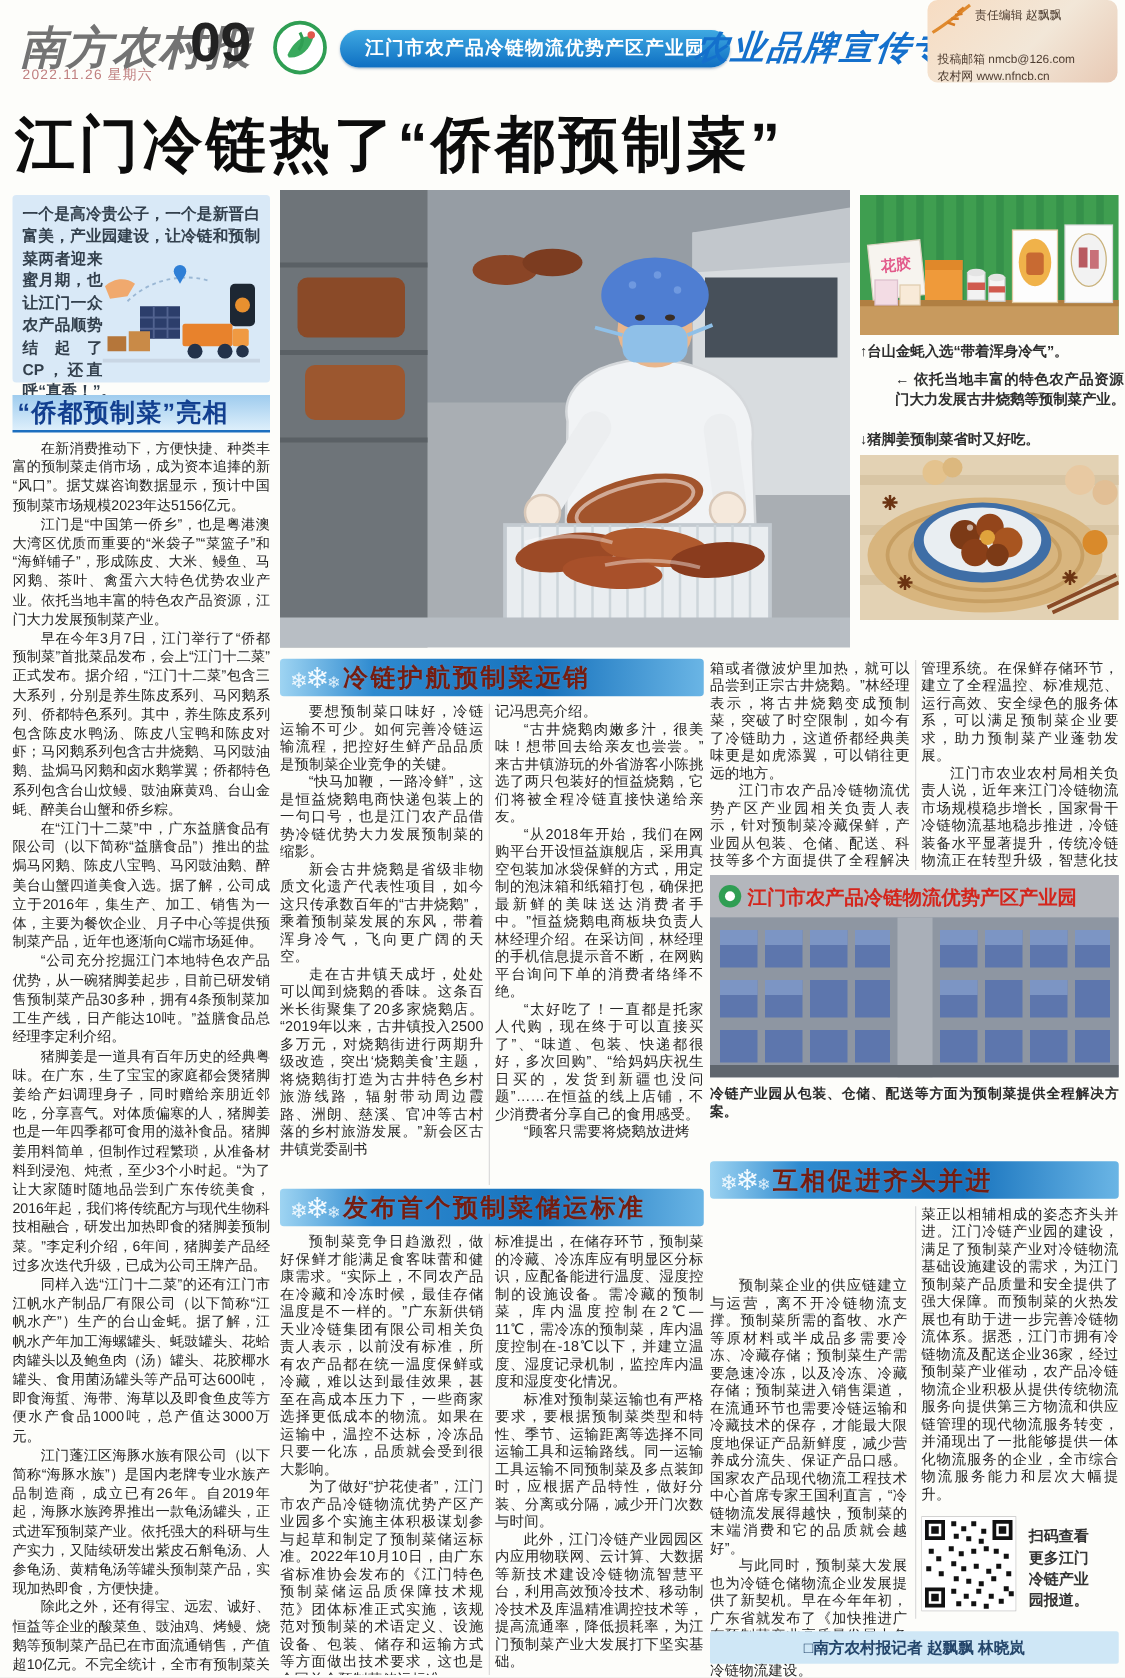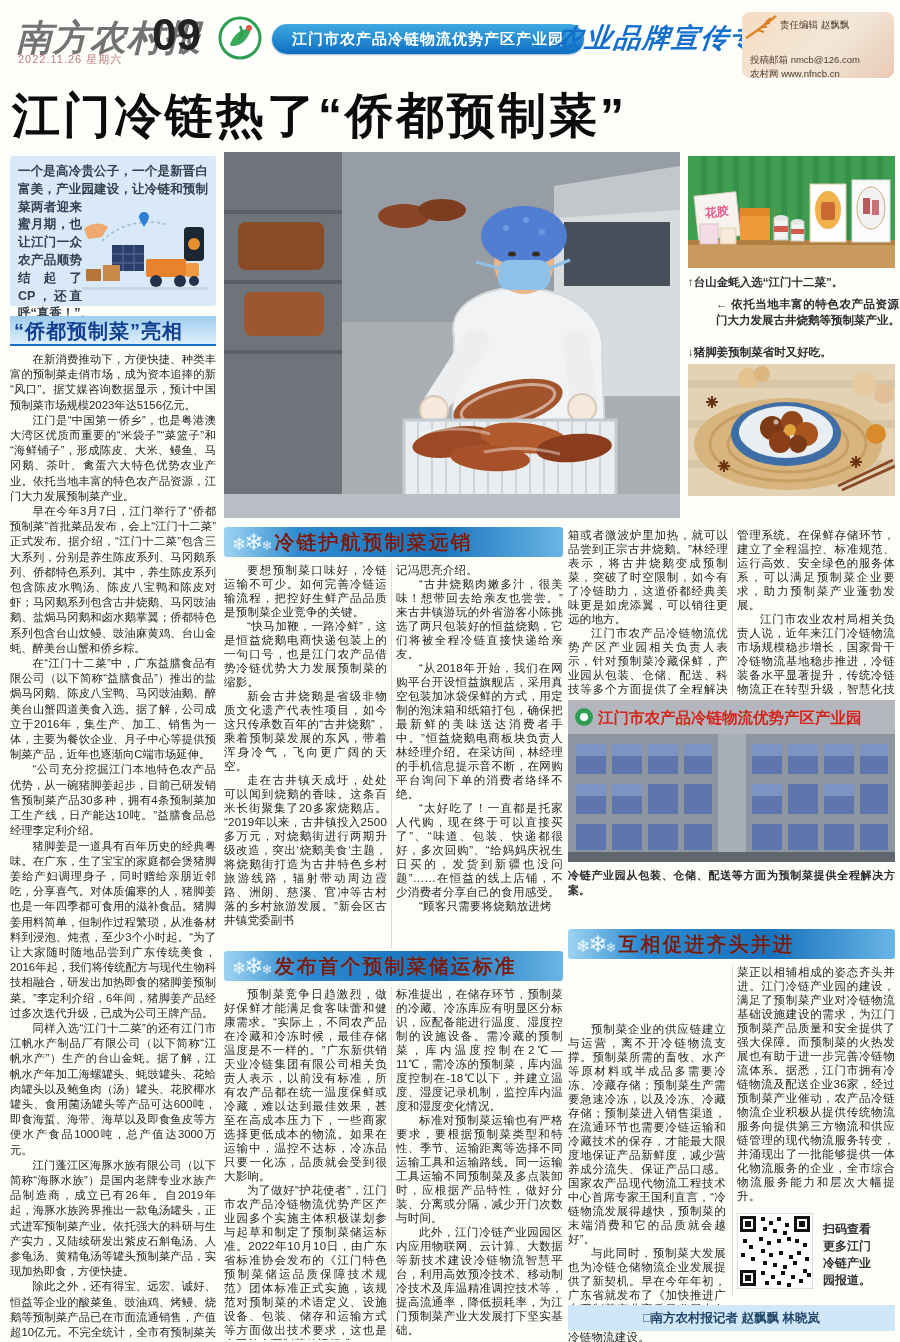--- a/index.html
+++ b/index.html
@@ -10,21 +10,21 @@
   .masthead{left:16px;top:14px;font-family:"Liberation Serif",serif;font-weight:700;
             font-size:36px;color:#737373;font-style:italic;letter-spacing:1px;}
   .m-date{left:18px;top:52px;font-size:11px;color:#c08080;letter-spacing:1px;}
   .page-no{left:152px;top:10px;font-size:44px;font-weight:800;color:#222;}
   .green-logo{left:218px;top:16px;width:44px;height:44px;}
   .park-pill{left:272px;top:24px;height:30px;line-height:30px;padding:0 20px;border-radius:16px;
              background:linear-gradient(180deg,#3fa9e2,#0e6fc2);color:#fff;font-size:15px;
              font-weight:700;letter-spacing:1px;box-shadow:0 1px 2px rgba(0,60,120,.35);}
   .topic{left:556px;top:20px;font-size:27px;font-weight:900;font-style:italic;color:#1470cc;
          letter-spacing:2px;transform:skewX(-6deg);}
-  .editor-box{left:742px;top:12px;width:152px;height:66px;border-radius:8px;overflow:hidden;
+  .editor-box{left:742px;top:0;width:152px;height:66px;border-radius:8px;overflow:hidden;
               background:linear-gradient(135deg,#f7dcc2 0%,#f2e7d8 55%,#e8c9b4 100%);
               padding:6px 8px;box-sizing:border-box;}
   .editor-box .ln{font-size:9.5px;color:#4d3c30;line-height:14px;white-space:nowrap;}
   .editor-box .ln:first-child{font-weight:700;color:#3a2c22;}
   .wheat{position:absolute;left:2px;top:2px;}
   
   .headline{left:12px;top:84px;width:880px;font-size:48px;font-weight:900;color:#0c0c0c;
             letter-spacing:3px;font-family:"Liberation Sans",sans-serif;}
   
   .intro-box{left:10px;top:156px;width:206px;height:150px;background:#d9e9f7;border-radius:3px;
@@ -215,21 +215,21 @@
     </g>
     <rect x="122" y="28" width="36" height="58" fill="#fdfdfd" stroke="#e0c9a0"></rect>
     <ellipse cx="140" cy="54" rx="13" ry="19" fill="#f0b24a"></ellipse>
     <rect x="133" y="46" width="14" height="18" rx="3" fill="#c86a32"></rect>
     <rect x="164" y="24" width="38" height="62" fill="#fbfbfb" stroke="#d9d9d9"></rect>
     <ellipse cx="183" cy="52" rx="14" ry="21" fill="#f2f2f2" stroke="#c9b27c"></ellipse>
     <rect x="175" y="42" width="7" height="16" fill="#b85a60"></rect>
       <rect x="184" y="44" width="7" height="15" fill="#c87078"></rect>
   </svg>
 
-  <div class="abs cap cap1">↑台山金蚝入选“江门十二菜”。</div>
+  <div class="abs cap cap1">↑台山金蚝入选“带着浑身冷气”。</div>
   <div class="abs cap cap2">← 依托当地丰富的特色农产品资源，江门大力发展古井烧鹅等预制菜产业。</div>
   <div class="abs cap cap3">↓猪脚姜预制菜省时又好吃。</div>
 
   <svg class="abs bowl-photo photo-frame" viewBox="0 0 207 132">
     <rect width="207" height="132" fill="#e3d2b4"></rect>
     <path d="M0 20 h207 M0 60 h207 M0 100 h207" stroke="#d8c5a4" stroke-width="8"></path>
     <ellipse cx="100" cy="80" rx="94" ry="46" fill="#d8b57e"></ellipse>
     <ellipse cx="100" cy="80" rx="78" ry="37" fill="none" stroke="#c79f63" stroke-width="3"></ellipse>
     <ellipse cx="100" cy="80" rx="60" ry="28" fill="none" stroke="#c79f63" stroke-width="3"></ellipse>
     <ellipse cx="98" cy="70" rx="55" ry="32" fill="#3f6ea6"></ellipse>

